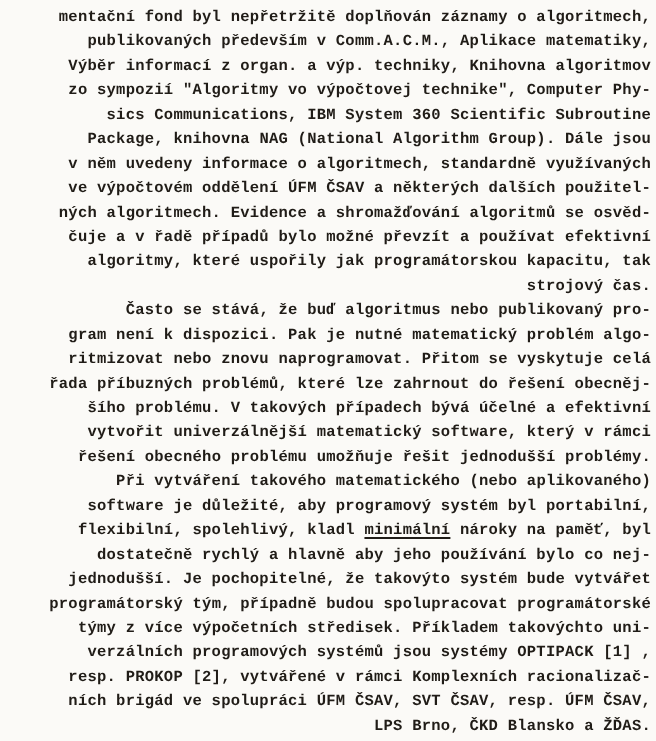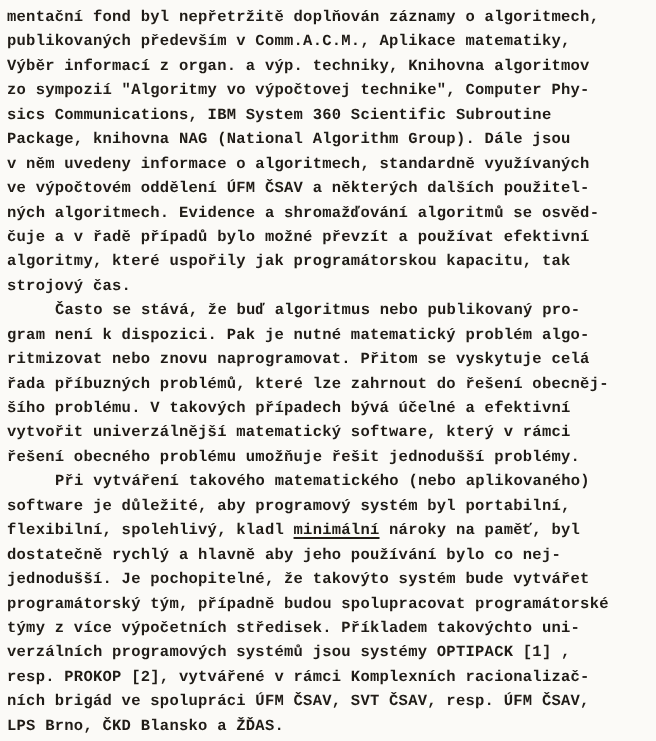--- a/index.html
+++ b/index.html
@@ -25,20 +25,21 @@
     font-size: 15.5px;
     font-weight: 700;
     line-height: 24.45px;
     letter-spacing: 0.25px;
     color: #201c17;
     white-space: pre;
     text-rendering: geometricPrecision;
   }
   .text-line {
     height: 24.45px;
+    text-align: right;
   }
   .text-line.indent {
     padding-left: 48px;
   }
   .text-line u {
     text-underline-offset: 3px;
     text-decoration-thickness: 1.5px;
   }
 </style>
 </head>

